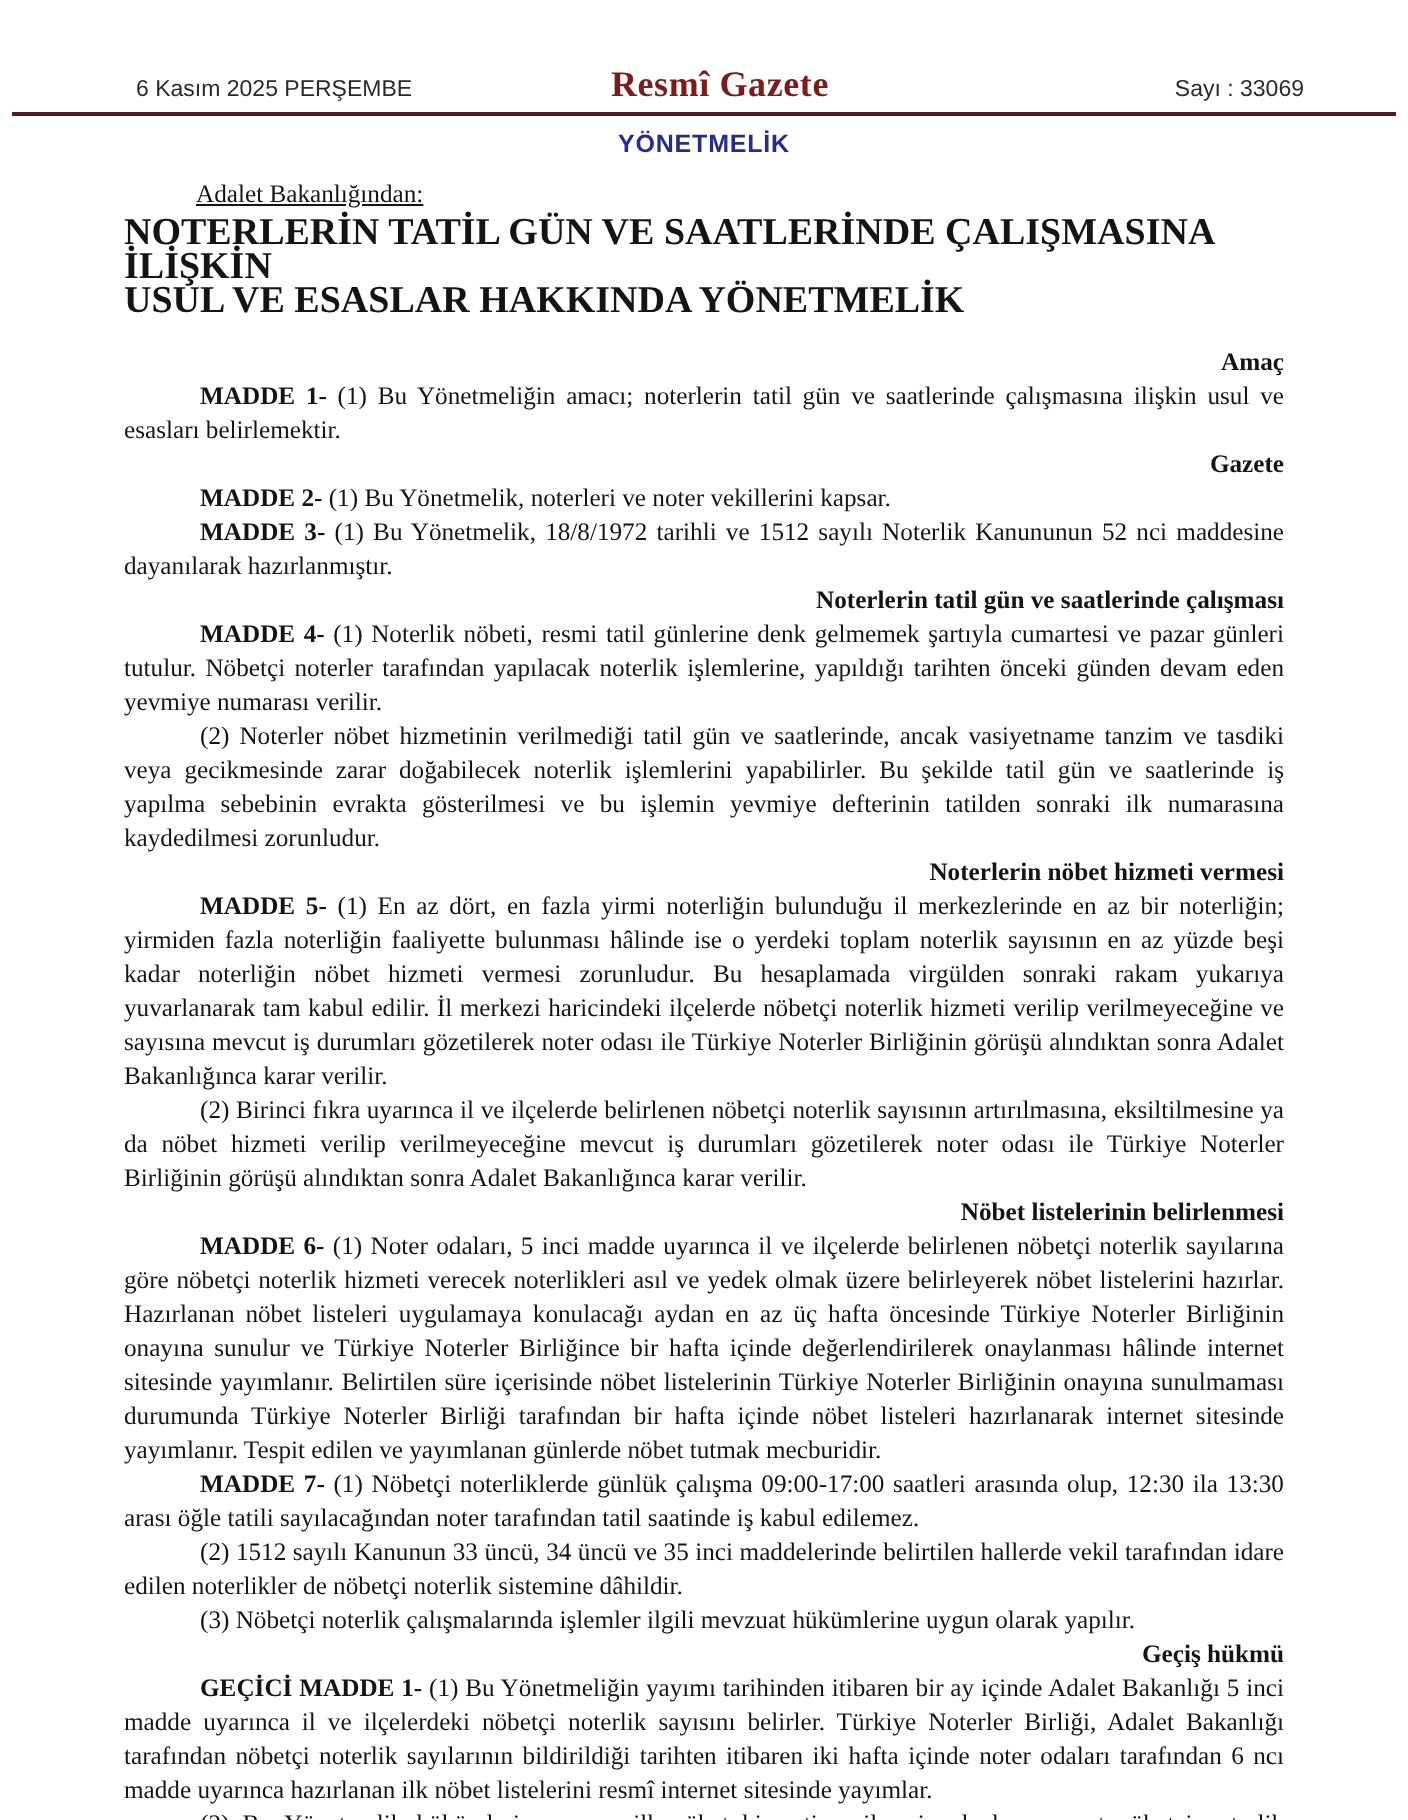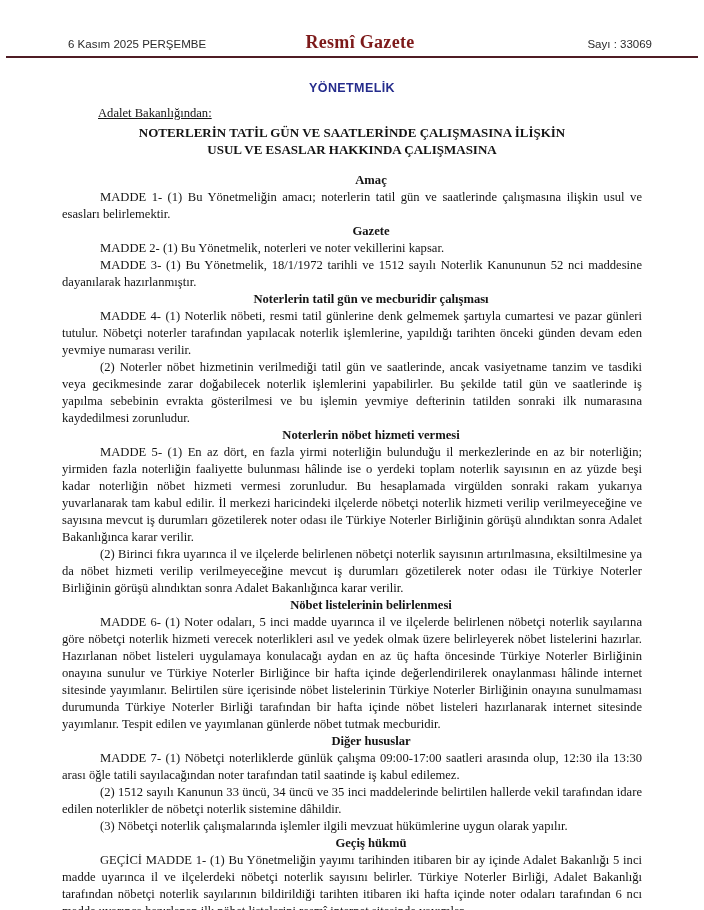--- a/index.html
+++ b/index.html
@@ -44,61 +44,60 @@
     justify-self: end;
     text-align: right;
   }
   .rule {
     border: none;
     margin: 3px 6px 0 6px;
     height: 0;
     border-top: 2px solid #4f1c24;
   }
   .kind-heading {
-    margin-top: 23px;
+    margin-top: 7px;
     text-align: center;
     font-family: "Liberation Sans", sans-serif;
     font-weight: bold;
     font-size: 12.5px;
     letter-spacing: 0.4px;
   }
   .content {
     padding: 0 62px;
   }
   .ministry {
     margin-top: 10px;
     font-size: 12.6px;
     line-height: 17px;
   }
   .ministry span {
     margin-left: 36px;
     text-decoration: underline;
   }
   .doc-title {
     margin-top: 2px;
-    text-align: center;
     font-weight: bold;
-    font-size: 13px;
+    font-size: 19px;
     line-height: 17px;
   }
   .body-blocks {
     margin-top: 14px;
     font-size: 12.6px;
     line-height: 17px;
   }
   .block {
     text-indent: 38px;
     text-align: justify;
   }
   .block.heading {
     font-weight: bold;
-    text-align: center;
+    text-align: right;
   }
   .block b {
-    font-weight: normal;
+    font-weight: bold;
   }
 </style>
 </head>
 <body>
 
 <div class="page">
 
   <div class="masthead">
     <span class="date">6 Kasım 2025 PERŞEMBE</span>
     <span class="gazette-name" style="color: rgb(125, 26, 26); margin-top: 24px;">Resmî Gazete</span>
@@ -108,37 +107,36 @@
   <hr class="rule" style="border-top-color: rgb(79, 28, 36);">
 
   <div class="kind-heading" style="color: rgb(37, 44, 140);">YÖNETMELİK</div>
 
   <div class="content">
     <div class="ministry">
       <span>Adalet Bakanlığından:</span>
     </div>
     <div class="doc-title">
       <div>NOTERLERİN TATİL GÜN VE SAATLERİNDE ÇALIŞMASINA İLİŞKİN</div>
-      <div>USUL VE ESASLAR HAKKINDA ÇALIŞMASINA</div>
+      <div>USUL VE ESASLAR HAKKINDA YÖNETMELİK</div>
     </div>
     <div class="body-blocks" id="body-blocks">
         <div class="block heading"><span>Amaç</span></div>
         <div class="block paragraph"><b>MADDE 1-</b><span> (1) Bu Yönetmeliğin amacı; noterlerin tatil gün ve saatlerinde çalışmasına ilişkin usul ve esasları belirlemektir.</span></div>
         <div class="block heading"><span>Gazete</span></div>
         <div class="block paragraph"><b>MADDE 2-</b><span> (1) Bu Yönetmelik, noterleri ve noter vekillerini kapsar.</span></div>
-        <div class="block paragraph"><b>MADDE 3-</b><span> (1) Bu Yönetmelik, 18/1/1972 tarihli ve 1512 sayılı Noterlik Kanununun 52 nci maddesine dayanılarak hazırlanmıştır.</span></div>
-        <div class="block heading"><span>Noterlerin tatil gün ve mecburidir çalışması</span></div>
+        <div class="block paragraph"><b>MADDE 3-</b><span> (1) Bu Yönetmelik, 18/8/1972 tarihli ve 1512 sayılı Noterlik Kanununun 52 nci maddesine dayanılarak hazırlanmıştır.</span></div>
+        <div class="block heading"><span>Noterlerin tatil gün ve saatlerinde çalışması</span></div>
         <div class="block paragraph"><b>MADDE 4-</b><span> (1) Noterlik nöbeti, resmi tatil günlerine denk gelmemek şartıyla cumartesi ve pazar günleri tutulur. Nöbetçi noterler tarafından yapılacak noterlik işlemlerine, yapıldığı tarihten önceki günden devam eden yevmiye numarası verilir.</span></div>
         <div class="block paragraph"><span>(2) Noterler nöbet hizmetinin verilmediği tatil gün ve saatlerinde, ancak vasiyetname tanzim ve tasdiki veya gecikmesinde zarar doğabilecek noterlik işlemlerini yapabilirler. Bu şekilde tatil gün ve saatlerinde iş yapılma sebebinin evrakta gösterilmesi ve bu işlemin yevmiye defterinin tatilden sonraki ilk numarasına kaydedilmesi zorunludur.</span></div>
         <div class="block heading"><span>Noterlerin nöbet hizmeti vermesi</span></div>
         <div class="block paragraph"><b>MADDE 5-</b><span> (1) En az dört, en fazla yirmi noterliğin bulunduğu il merkezlerinde en az bir noterliğin; yirmiden fazla noterliğin faaliyette bulunması hâlinde ise o yerdeki toplam noterlik sayısının en az yüzde beşi kadar noterliğin nöbet hizmeti vermesi zorunludur. Bu hesaplamada virgülden sonraki rakam yukarıya yuvarlanarak tam kabul edilir. İl merkezi haricindeki ilçelerde nöbetçi noterlik hizmeti verilip verilmeyeceğine ve sayısına mevcut iş durumları gözetilerek noter odası ile Türkiye Noterler Birliğinin görüşü alındıktan sonra Adalet Bakanlığınca karar verilir.</span></div>
         <div class="block paragraph"><span>(2) Birinci fıkra uyarınca il ve ilçelerde belirlenen nöbetçi noterlik sayısının artırılmasına, eksiltilmesine ya da nöbet hizmeti verilip verilmeyeceğine mevcut iş durumları gözetilerek noter odası ile Türkiye Noterler Birliğinin görüşü alındıktan sonra Adalet Bakanlığınca karar verilir.</span></div>
         <div class="block heading"><span>Nöbet listelerinin belirlenmesi</span></div>
         <div class="block paragraph"><b>MADDE 6-</b><span> (1) Noter odaları, 5 inci madde uyarınca il ve ilçelerde belirlenen nöbetçi noterlik sayılarına göre nöbetçi noterlik hizmeti verecek noterlikleri asıl ve yedek olmak üzere belirleyerek nöbet listelerini hazırlar. Hazırlanan nöbet listeleri uygulamaya konulacağı aydan en az üç hafta öncesinde Türkiye Noterler Birliğinin onayına sunulur ve Türkiye Noterler Birliğince bir hafta içinde değerlendirilerek onaylanması hâlinde internet sitesinde yayımlanır. Belirtilen süre içerisinde nöbet listelerinin Türkiye Noterler Birliğinin onayına sunulmaması durumunda Türkiye Noterler Birliği tarafından bir hafta içinde nöbet listeleri hazırlanarak internet sitesinde yayımlanır. Tespit edilen ve yayımlanan günlerde nöbet tutmak mecburidir.</span></div>
-        <div class="block heading"><span>Diğer hususlar</span></div>
         <div class="block paragraph"><b>MADDE 7-</b><span> (1) Nöbetçi noterliklerde günlük çalışma 09:00-17:00 saatleri arasında olup, 12:30 ila 13:30 arası öğle tatili sayılacağından noter tarafından tatil saatinde iş kabul edilemez.</span></div>
         <div class="block paragraph"><span>(2) 1512 sayılı Kanunun 33 üncü, 34 üncü ve 35 inci maddelerinde belirtilen hallerde vekil tarafından idare edilen noterlikler de nöbetçi noterlik sistemine dâhildir.</span></div>
         <div class="block paragraph"><span>(3) Nöbetçi noterlik çalışmalarında işlemler ilgili mevzuat hükümlerine uygun olarak yapılır.</span></div>
         <div class="block heading"><span>Geçiş hükmü</span></div>
         <div class="block paragraph"><b>GEÇİCİ MADDE 1-</b><span> (1) Bu Yönetmeliğin yayımı tarihinden itibaren bir ay içinde Adalet Bakanlığı 5 inci madde uyarınca il ve ilçelerdeki nöbetçi noterlik sayısını belirler. Türkiye Noterler Birliği, Adalet Bakanlığı tarafından nöbetçi noterlik sayılarının bildirildiği tarihten itibaren iki hafta içinde noter odaları tarafından 6 ncı madde uyarınca hazırlanan ilk nöbet listelerini resmî internet sitesinde yayımlar.</span></div>
         <div class="block paragraph"><span>(2) Bu Yönetmelik hükümleri uyarınca ilk nöbet hizmeti verilmesine kadar mevcut nöbetçi noterlik uygulamasına devam edilir.</span></div>
       </div>
   </div>
 
 </div>

